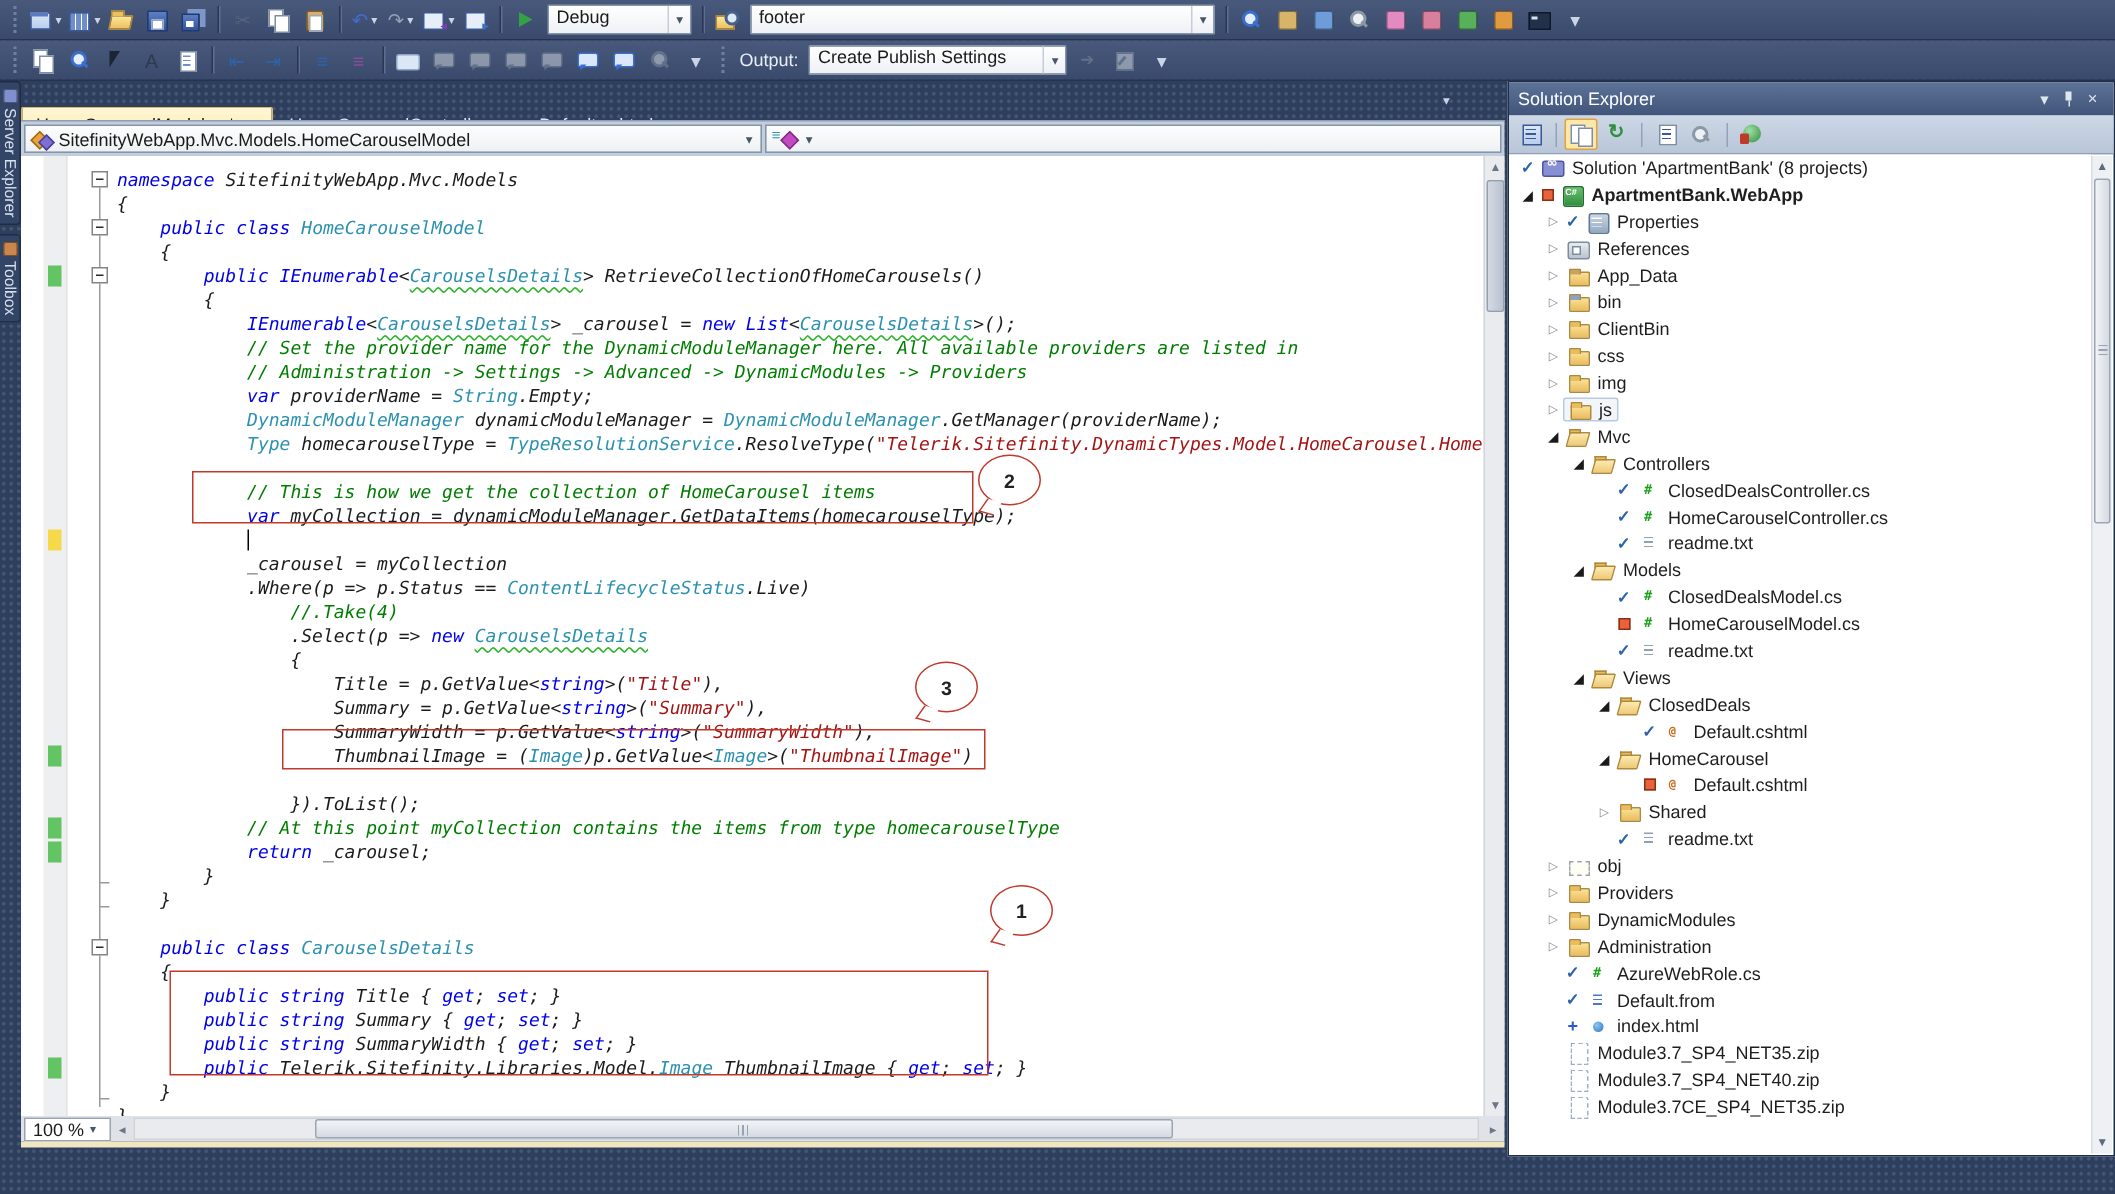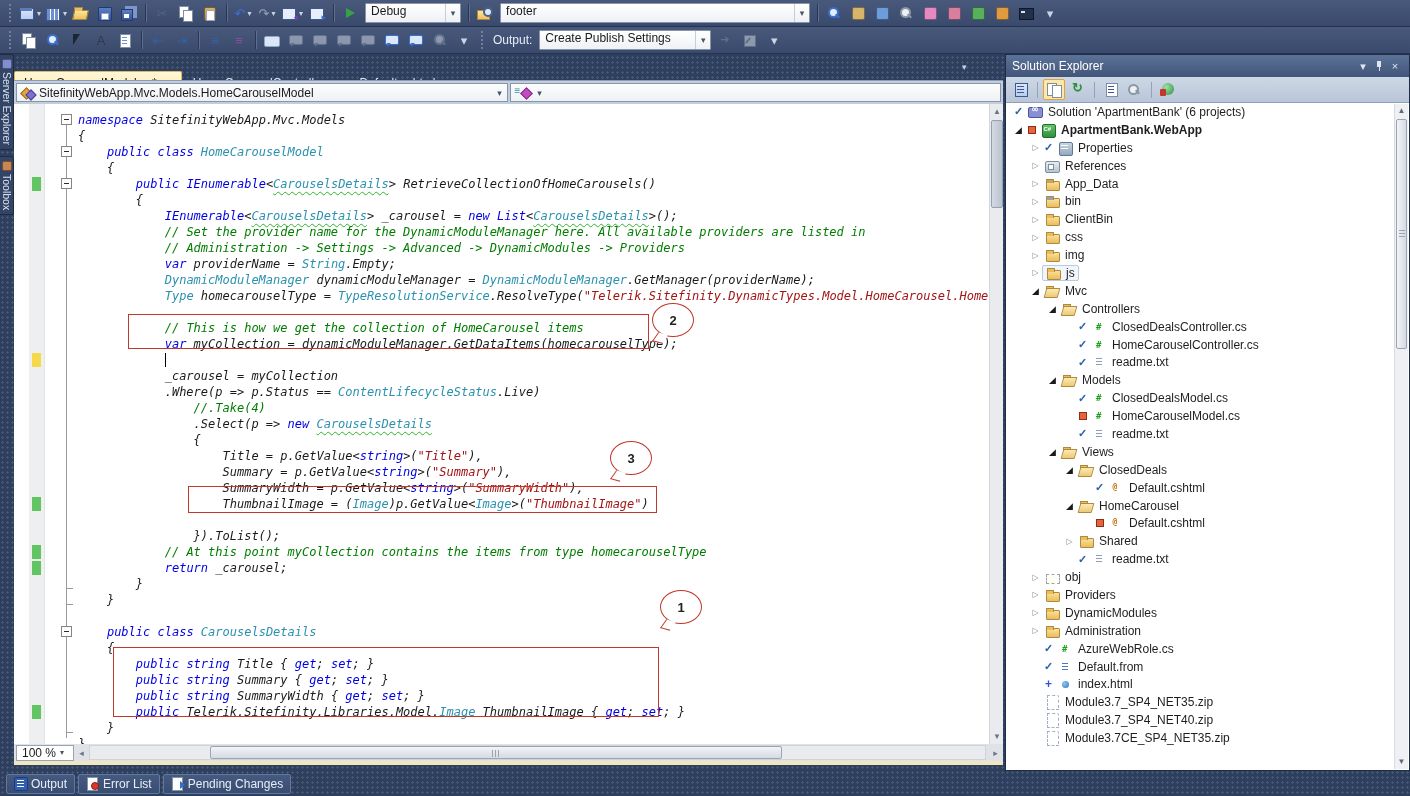--- a/index.html
+++ b/index.html
@@ -499,21 +499,21 @@
           <span class="se-ic browser"></span>
         </div>
       </div>
     <div id="setree">
         <div class="trow2" style="padding-left: 6px;">
           <span class="bdg">
             <span class="chk">✓</span>
           </span>
           <span class="grp2">
             <span class="ti sol"></span>
-            <span class="lbl">Solution 'ApartmentBank' (6 projects)</span>
+            <span class="lbl">Solution 'ApartmentBank' (8 projects)</span>
           </span>
         </div>
         <div class="trow2 bold" style="padding-left: 6px;">
           <span class="arr open">◢</span>
           <span class="bdg">
             <span class="box"></span>
           </span>
           <span class="grp2">
             <span class="ti proj"></span>
             <span class="lbl">ApartmentBank.WebApp</span>
@@ -797,27 +797,13 @@
           </span>
         </div>
       </div>
     <div id="sescroll">
       <span class="sarr" style="top:0">▲</span>
       <div class="thumb"></div>
       <span class="sarr" style="bottom:0">▼</span>
     </div>
   </div>
 
-  <div id="statusbar">
-      <div class="sbtn">
-        <span class="sb-ic output"></span>
-        <span>Output</span>
-      </div>
-      <div class="sbtn">
-        <span class="sb-ic errlist"></span>
-        <span>Error List</span>
-      </div>
-      <div class="sbtn">
-        <span class="sb-ic pending"></span>
-        <span>Pending Changes</span>
-      </div>
-    </div>
 </div>
 
 </body></html>

